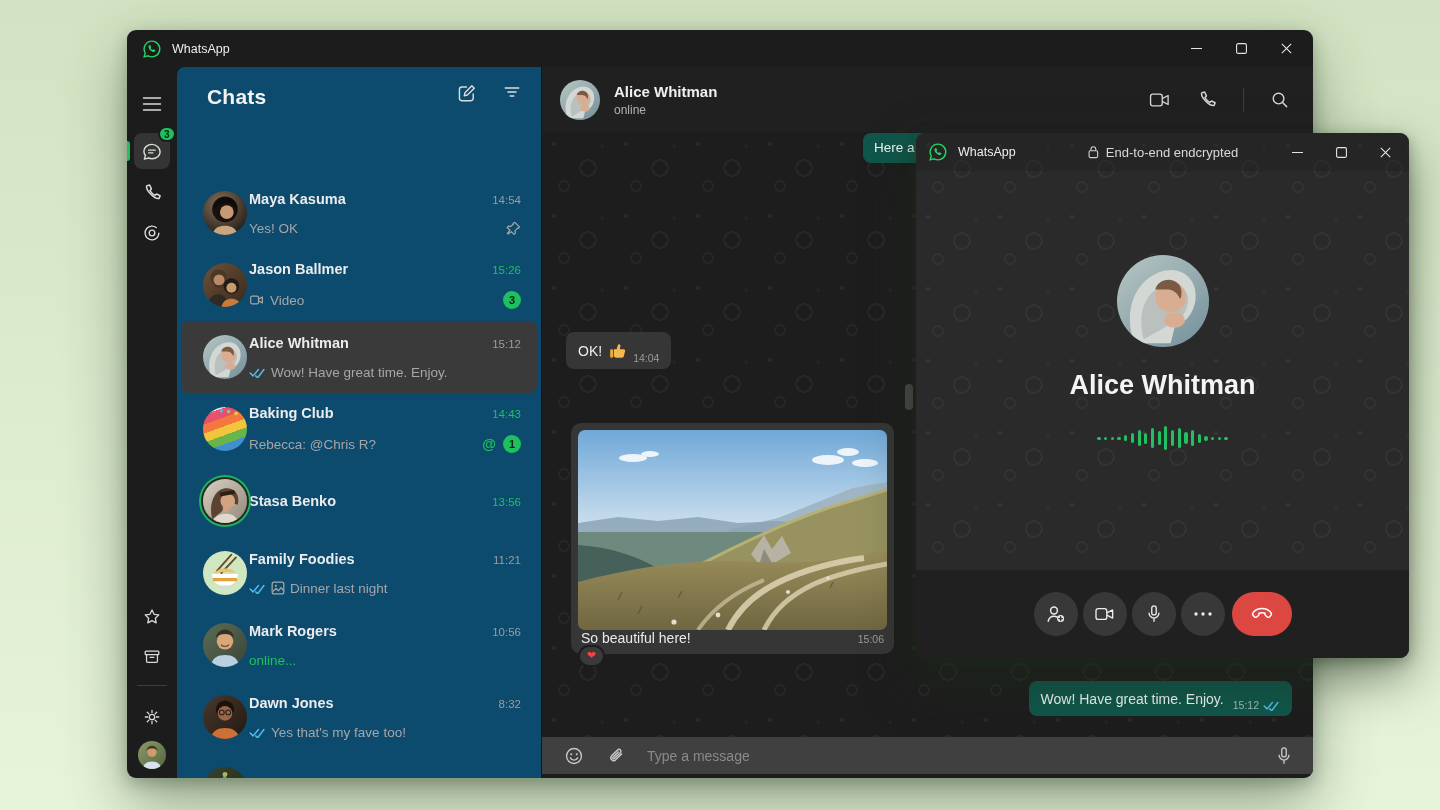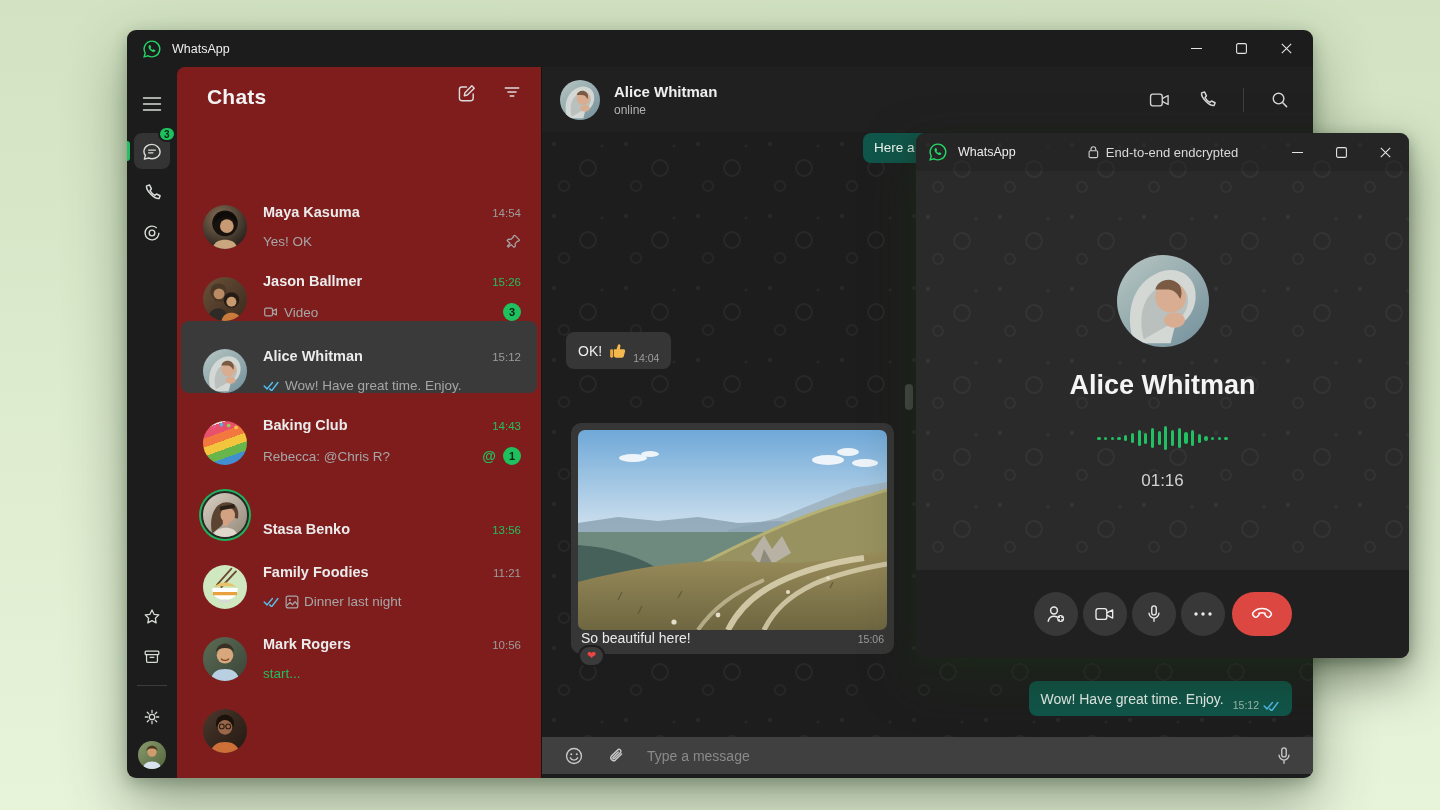--- a/index.html
+++ b/index.html
@@ -21,30 +21,30 @@
   .rail{position:absolute;left:0;top:37px;bottom:0;width:50px}
   .rail-ic{position:absolute;left:50%;transform:translateX(-50%);color:#d7dcd7;display:flex;align-items:center;justify-content:center}
   .rail-active{position:absolute;left:7px;top:66px;width:36px;height:36px;background:#343434;border-radius:8px}
   .rail-bar{position:absolute;left:0;top:74px;width:3px;height:20px;background:#21c063;border-radius:0 3px 3px 0}
   .rail-badge{position:absolute;left:31px;top:59px;min-width:16px;height:16px;padding:0 4px;background:#1fc05e;border:2px solid #1c1c1c;
     border-radius:10px;color:#0d2318;font-size:10px;font-weight:bold;display:flex;align-items:center;justify-content:center}
   .rail-divider{position:absolute;left:10px;top:618px;width:30px;height:1px;background:#3c3c3c}
   .rail-avatar{position:absolute;left:11px;top:674px;width:28px;height:28px;border-radius:50%;overflow:hidden}
 
   
-  .chatpanel{position:absolute;left:50px;top:37px;width:364px;bottom:0;background:#7f1d1d;border-radius:8px 0 0 0}
+  .chatpanel{position:absolute;left:50px;top:37px;width:364px;bottom:0;background:#0c4a6e;border-radius:8px 0 0 0}
   .cp-header{position:absolute;left:0;top:0;right:0;height:60px;display:flex;align-items:center}
   .cp-title{margin-left:30px;font-size:21px;font-weight:bold;color:#f3f3f3;letter-spacing:.2px}
   .cp-icons{position:absolute;right:20px;top:16px;display:flex;gap:26px;color:#dcdcdc}
   .searchbox{position:absolute;left:30px;top:70px;width:306px;height:28px;background:#2d2d2d;border:1px solid #3e3e3e;border-bottom:1px solid #6e6e6e;
     border-radius:6px;display:flex;align-items:center;padding:0 10px}
   .searchbox input{flex:1;background:transparent;border:none;outline:none;color:#dcdcdc;font-size:12.5px;font-family:"Liberation Sans",sans-serif}
   .searchbox input::placeholder{color:#9a9a9a}
   #chat-rows{position:absolute;left:0;top:110px;right:0;bottom:0;overflow:hidden}
-  .chat-row{position:relative;height:72px;display:flex;align-items:flex-end;padding:0 20px 0 26px;gap:16px}
+  .chat-row{position:relative;height:72px;display:flex;align-items:center;padding:0 20px 0 26px;gap:2px}
   .chat-row.selected{background:#3a3a3a;border-radius:8px;margin:0 4px;padding:0 16px 0 22px}
   .avatar{width:44px;height:44px;border-radius:50%;overflow:hidden;flex:none;position:relative}
   .avatar.ring{box-shadow:0 0 0 2px #272727,0 0 0 4px #1fb35c}
   .row-main{flex:1;min-width:0}
   .row-top{display:flex;justify-content:space-between;align-items:baseline}
   .row-name{font-size:14.5px;font-weight:bold;color:#ebebeb;white-space:nowrap}
   .row-time{font-size:11.5px;color:#9c9c9c;flex:none}
   .row-time.green{color:#1fc05e}
   .row-bot{display:flex;justify-content:space-between;align-items:center;margin-top:14px}
   .row-preview{display:flex;align-items:center;gap:5px;font-size:13.5px;color:#a6a6a6;white-space:nowrap;overflow:hidden}
@@ -404,35 +404,51 @@
                 <path d="M8 48c2-10 8-13 16-13s14 3 16 13z" fill="#b9cfe2"></path>
               </svg>
             </div>
             <div class="row-main">
               <div class="row-top">
                 <span class="row-name">Mark Rogers</span>
                 <span class="row-time">10:56</span>
               </div>
               <div class="row-bot">
                 <span class="row-preview green">
-                  <span>start...</span>
+                  <span>online...</span>
                 </span>
                 <span class="row-meta"></span>
               </div>
             </div>
           </div>
           <div class="chat-row">
             <div class="avatar av-dawn">
               <svg viewBox="0 0 48 48">
                 <circle cx="24" cy="16" r="10" fill="#1c120c"></circle>
                 <circle cx="24" cy="20" r="8" fill="#9a674a"></circle>
                 <circle cx="20.5" cy="19" r="2.6" fill="none" stroke="#2c1d14" stroke-width="1.2"></circle>
                 <circle cx="27.5" cy="19" r="2.6" fill="none" stroke="#2c1d14" stroke-width="1.2"></circle>
                 <path d="M8 48c2-9 8-12 16-12s14 3 16 12z" fill="#cd7038"></path>
               </svg>
+            </div>
+            <div class="row-main">
+              <div class="row-top">
+                <span class="row-name">Dawn Jones</span>
+                <span class="row-time">8:32</span>
+              </div>
+              <div class="row-bot">
+                <span class="row-preview">
+                  <svg class="ic-tick" viewBox="0 0 18 12">
+                    <path d="M1 6.5l3.2 3.2L10 2.8"></path>
+                    <path d="M7 9.7l2.2 2 6.8-8.9"></path>
+                  </svg>
+                  <span>Yes that's my fave too!</span>
+                </span>
+                <span class="row-meta"></span>
+              </div>
             </div>
           </div>
           <div class="chat-row">
             <div class="avatar av-ziggy">
               <svg viewBox="0 0 48 48">
                 <g fill="none" stroke="#7ca04f" stroke-width="2" stroke-linecap="round">
                   <path d="M8 40C16 30 20 18 24 8"></path>
                   <path d="M24 8c2 12 6 24 14 32"></path>
                   <path d="M24 20c-6 8-10 14-10 20"></path>
                   <path d="M24 20c6 8 10 14 10 20"></path>
@@ -647,21 +663,20 @@
         <span style="height: 16px;"></span>
         <span style="height: 20px;"></span>
         <span style="height: 12px;"></span>
         <span style="height: 16px;"></span>
         <span style="height: 9px;"></span>
         <span style="height: 5px;"></span>
         <span style="height: 3px;"></span>
         <span style="height: 3px;"></span>
         <span style="height: 3px;"></span>
       </div>
-    <div class="call-timer">01:16</div>
 
     <div class="call-footer">
       <div class="cbtn">
         <svg width="22" height="22" viewBox="0 0 22 22">
             <circle cx="9" cy="7.5" r="3.4" fill="none" stroke="currentColor" stroke-width="1.5"></circle>
             <path d="M3.2 18.2c.7-3.2 3-5 5.8-5 1.1 0 2.1.3 3 .8" fill="none" stroke="currentColor" stroke-width="1.5" stroke-linecap="round"></path>
             <circle cx="15.6" cy="15.6" r="3.5" fill="currentColor"></circle>
             <path d="M15.6 13.8v3.6M13.8 15.6h3.6" stroke="#383838" stroke-width="1.4" stroke-linecap="round"></path>
           </svg>
       </div>

